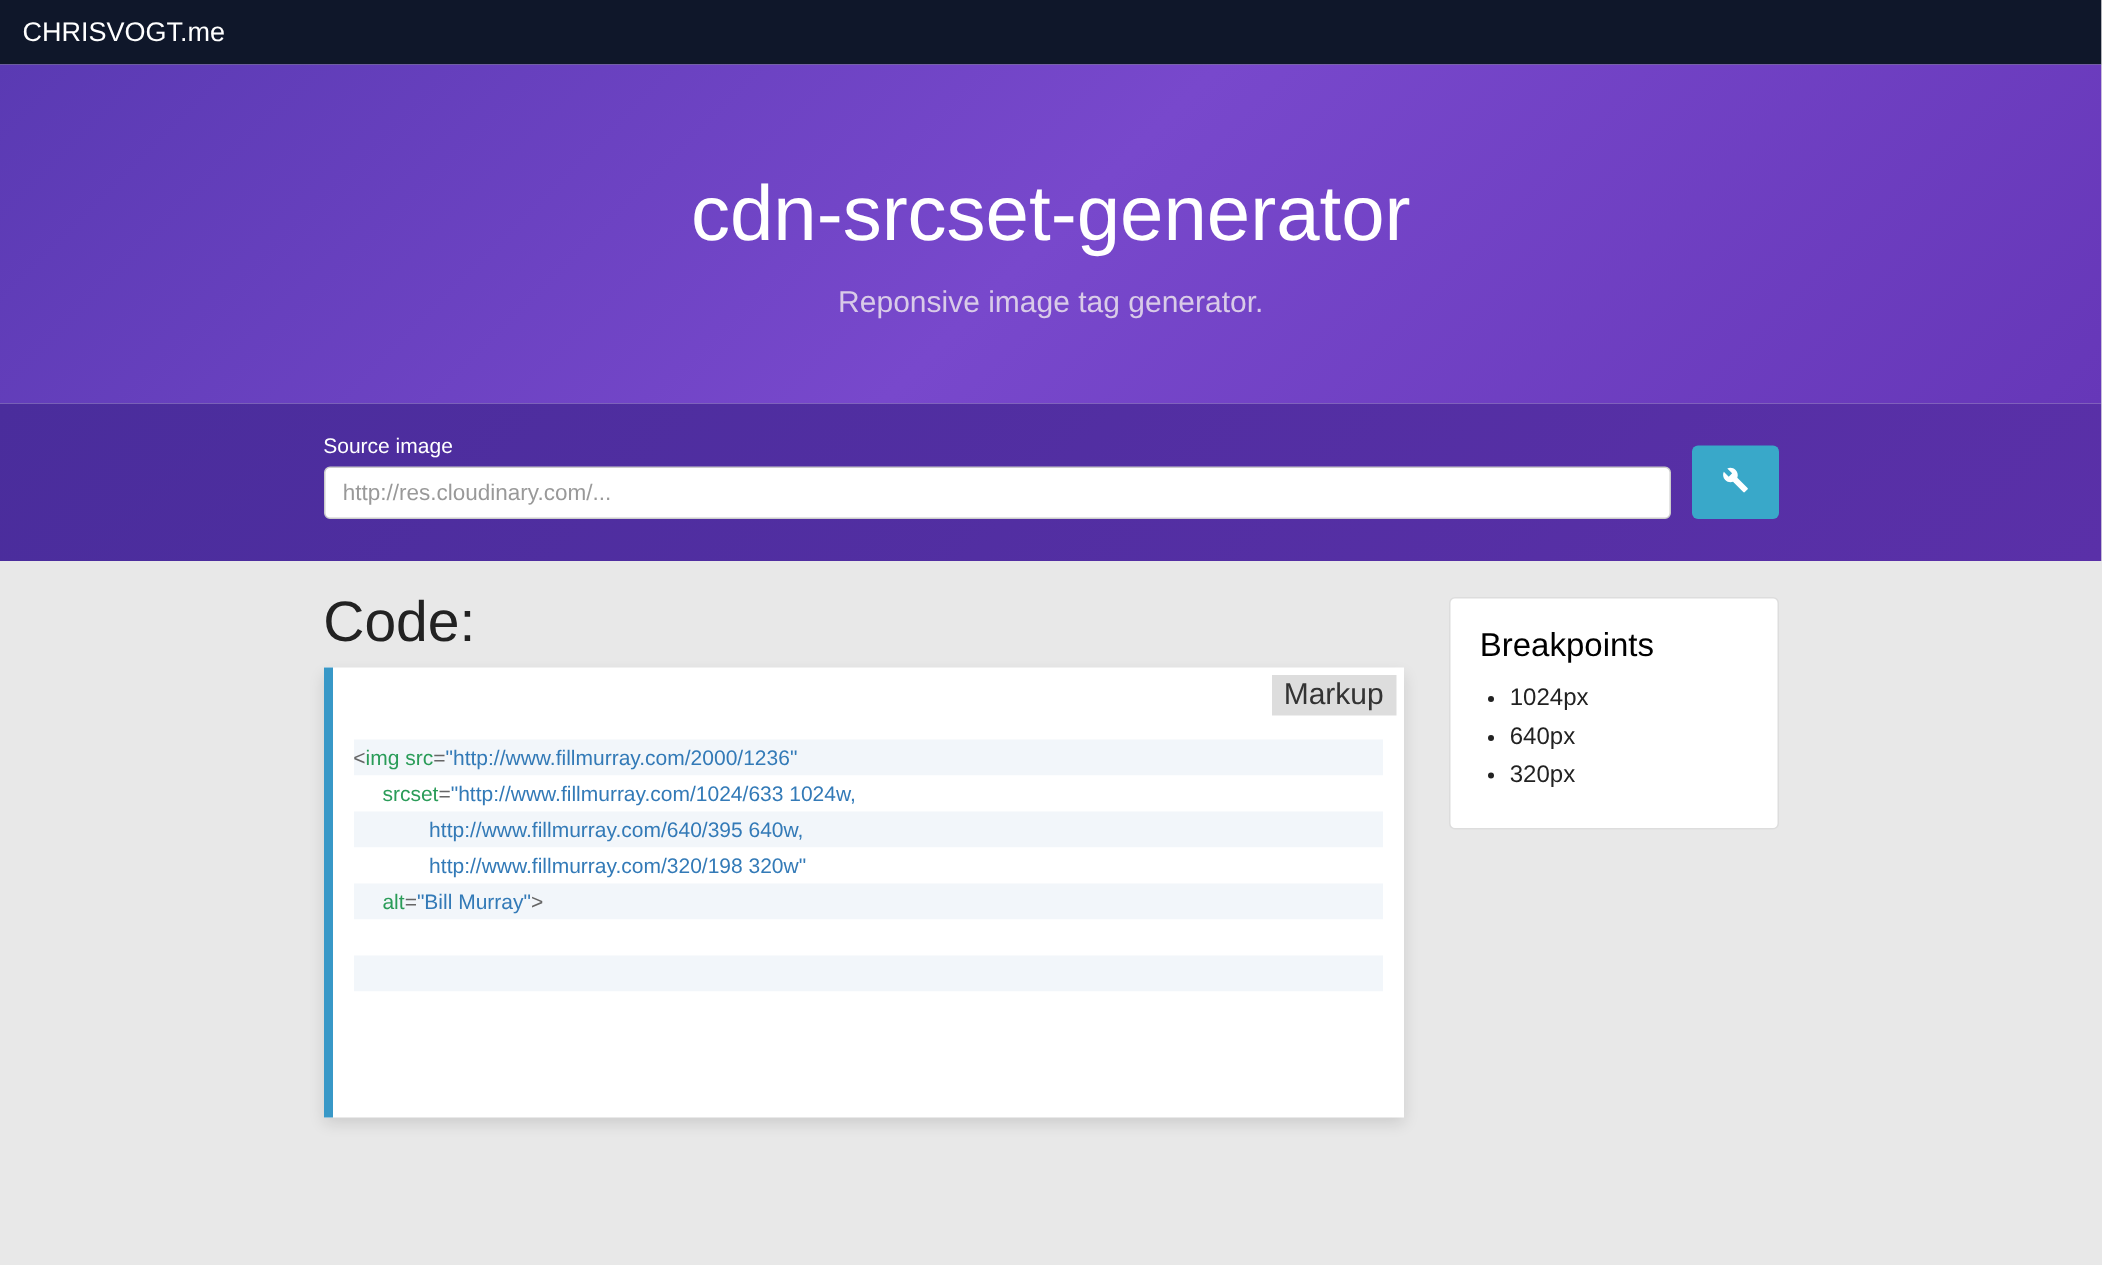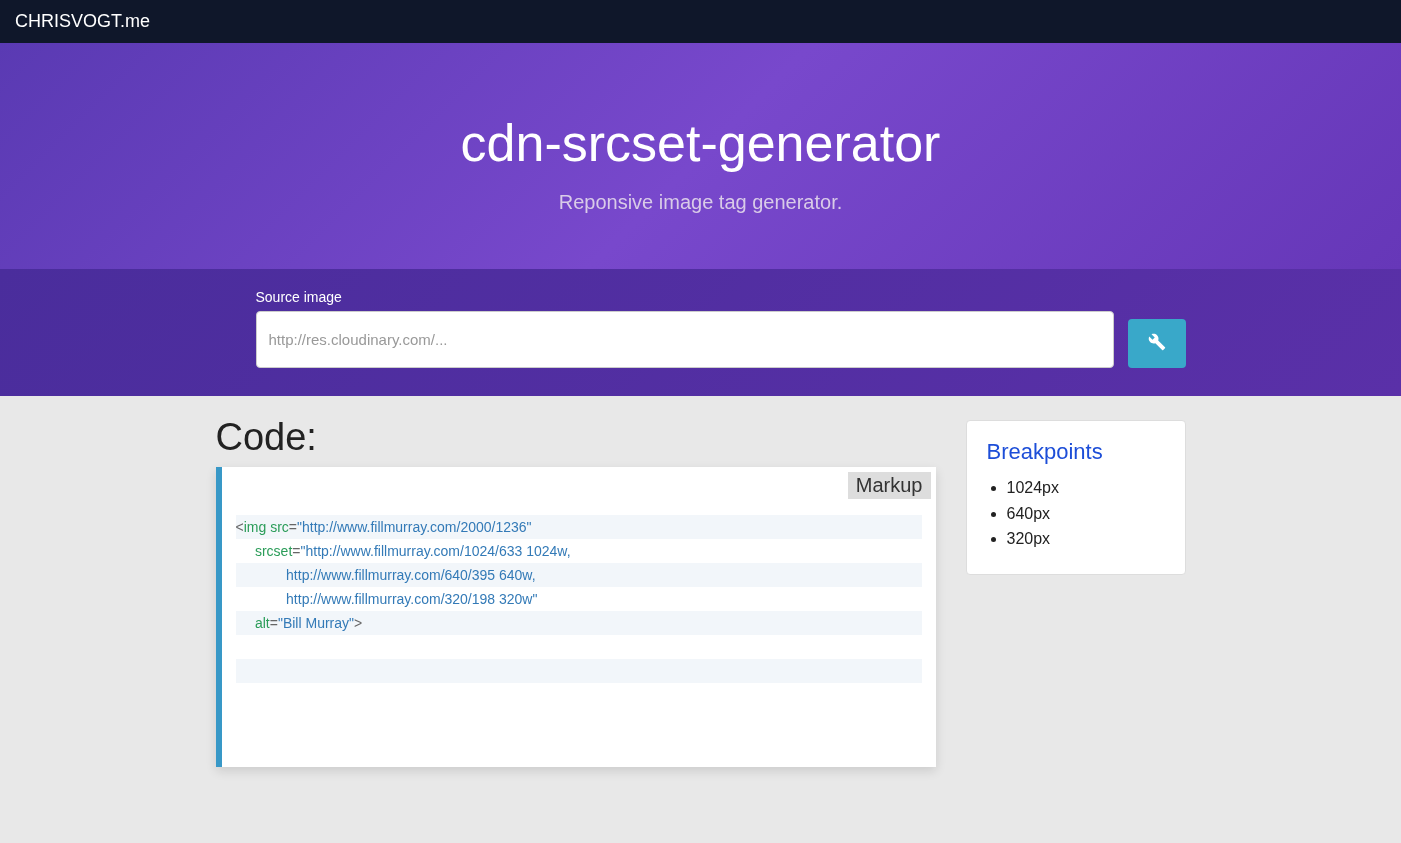--- a/index.html
+++ b/index.html
@@ -36,32 +36,31 @@
   padding: 20px 0 28px;
 }
 .container {
   width: 970px;
   margin: 0 auto;
 }
 .form-row {
   display: flex;
   align-items: flex-end;
   gap: 14px;
-  margin-left: 40px;
 }
 .form-left { flex: 1; }
 .form-label {
   color: #fff;
   font-size: 14px;
   display: block;
   margin-bottom: 6px;
 }
 .form-input {
   width: 100%;
-  padding: 19px 12px;
+  padding: 8px 12px;
   font-size: 15px;
   border: 1px solid #ccc;
   border-radius: 4px;
   background: #fff;
   color: #555;
 }
 .form-input::placeholder { color: #999; }
 .btn-gen {
   background: #39a8c9;
   border: none;
@@ -126,21 +125,21 @@
   width: 220px;
   background: #fff;
   border: 1px solid #ddd;
   border-radius: 4px;
   padding: 18px 20px 22px;
   margin-top: 4px;
 }
 .sidebar h3 {
   font-size: 22px;
   font-weight: 500;
-  color: #1d4ed8;
+  color: #000000;
   margin-bottom: 10px;
 }
 .sidebar ul {
   list-style: disc;
   padding-left: 20px;
 }
 .sidebar li {
   font-size: 16px;
   color: #222;
   line-height: 1.6;

